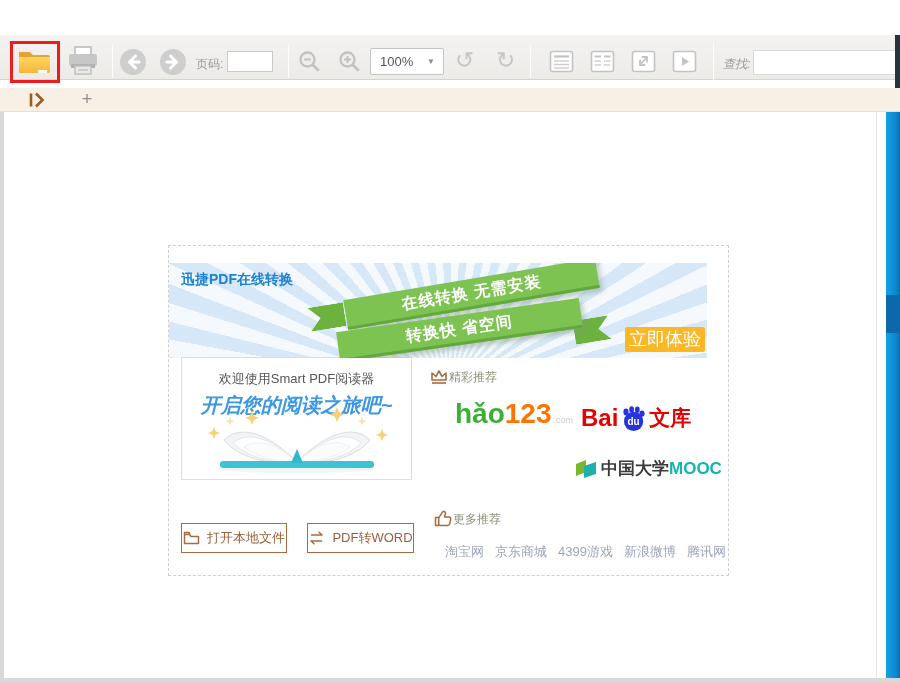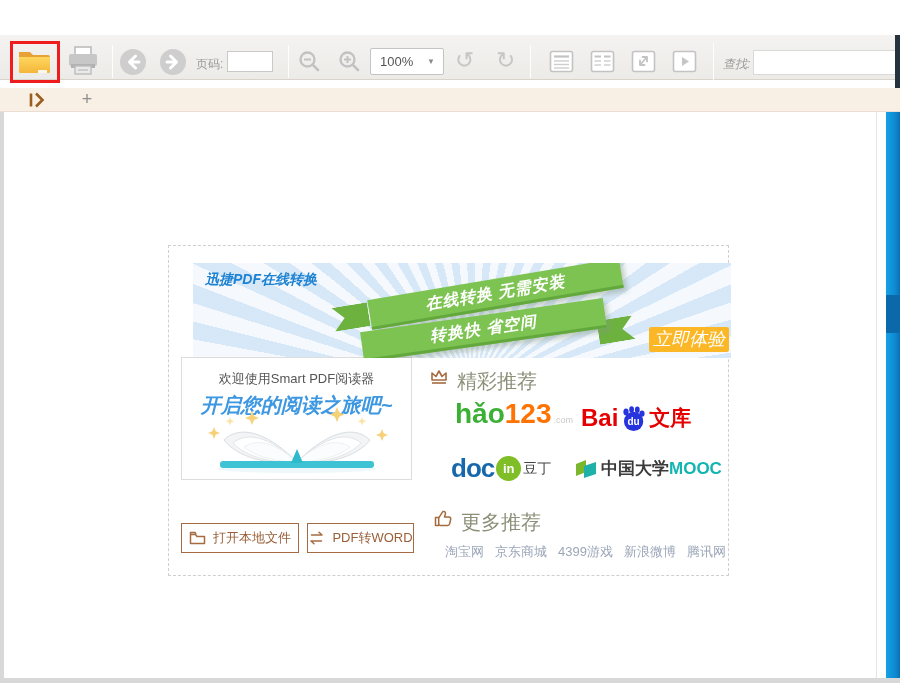--- a/index.html
+++ b/index.html
@@ -56,47 +56,47 @@
   #edge-left { position:absolute; left:0; top:112px; width:4px; height:566px; background:#d8d8d8; }
   #edge-bottom { position:absolute; left:0; top:678px; width:900px; height:5px; background:#d8d8d8; }
   #scroll-line { position:absolute; left:876px; top:112px; width:1px; height:566px; background:#e4e4e4; }
   #scrollbar { position:absolute; left:886px; top:112px; width:14px; height:566px;
     background:linear-gradient(90deg,#14a2e6,#0d87cf 70%,#0a6fb4); }
   #scrollbar .thumb { position:absolute; left:0; top:183px; width:14px; height:38px; background:#0b69a9; }
 
   
   #card { position:absolute; left:168px; top:245px; width:561px; height:331px; background:#fff; border:1px dashed #cfcfcf; }
 
-  #banner { position:absolute; left:24px; top:17px; width:538px; height:95px; overflow:hidden;
+  #banner { position:absolute; left:0; top:17px; width:538px; height:95px; overflow:hidden;
     background:
       repeating-conic-gradient(from -90deg at 52% 135%, rgba(255,255,255,.65) 0 3.5deg, rgba(205,226,245,.55) 3.5deg 7deg),
-      #e2eefa; font-style: italic; }
+      #e2eefa; }
   #banner-brand { position:absolute; left:12px; top:8px; color:#1e82d2; font-size:14px; font-weight:bold; }
   .ribbon { position:absolute; height:30px; background:#7dc351; border-bottom:3px solid #63a83c;
     color:#fff; font-weight:bold; font-size:16px; letter-spacing:1px; text-align:center; line-height:28px;
     box-shadow:3px 4px 5px rgba(130,150,130,.45); z-index:2; }
   #ribbon1 { left:175px; top:16px; width:255px; transform:rotate(-9.5deg); }
   #ribbon2 { left:168px; top:52px; width:245px; transform:rotate(-8deg); }
   .tail { position:absolute; width:36px; height:24px; background:#6db23f; z-index:1; }
   #tail-left { left:140px; top:42px; transform:rotate(-9deg); clip-path:polygon(0 0,100% 0,100% 100%,0 100%,32% 50%); }
   #tail-right { left:405px; top:55px; transform:rotate(-9deg); clip-path:polygon(0 0,100% 0,68% 50%,100% 100%,0 100%); }
   #cta-btn { position:absolute; left:456px; top:64px; width:80px; height:25px; background:#fcb726; color:#fff;
     font-size:18px; text-align:center; line-height:25px; border-radius:2px; cursor:pointer; z-index:3; }
 
   #welcome { position:absolute; left:12px; top:111px; width:231px; height:123px; background:#fff; border:1px solid #ddd; }
   #welcome .l1 { margin-top:12px; text-align:center; color:#555; font-size:13px; }
   #welcome .l2 { margin-top:4px; text-align:center; color:#3d97e1; font-size:20px; font-style:italic; font-weight:600; }
   #book { position:absolute; left:10px; bottom:2px; }
 
   .act-btn { position:absolute; top:277px; height:30px; background:#fff; border:1px solid #a76b43; color:#9a5f38;
     font-size:13px; display:flex; align-items:center; justify-content:center; gap:7px; cursor:pointer; }
-  #open-local-btn { left:12px; width:118px; }
+  #open-local-btn { left:12px; width:106px; }
   #pdf2word-btn { left:138px; width:107px; }
 
-  .sec-head { position:absolute; display:flex; align-items:flex-start; gap:8px; color:#8d9079; font-size:20px; }
+  .sec-head { position:absolute; display:flex; align-items:flex-end; color:#8d9079; font-size:12px; }
   #featured-head { left:260px; top:122px; }
   #more-head { left:264px; top:263px; }
 
   .logo { position:absolute; display:flex; align-items:baseline; cursor:pointer; white-space:nowrap; }
   #logo-hao123 { left:286px; top:152px; }
   #logo-hao123 .hao { color:#3cb035; font-size:28px; font-weight:bold; }
   #logo-hao123 .num { color:#ff7302; font-size:28px; font-weight:bold; }
   #logo-hao123 .com { color:#c9c9c9; font-size:9px; margin-left:2px; }
   #logo-baidu { left:412px; top:158px; align-items:center; }
   #logo-baidu .bai { color:#e60000; font-size:24px; font-weight:bold; }
@@ -319,25 +319,20 @@
           <ellipse cx="11.6" cy="4.4" rx="2.4" ry="3.2" fill="#2733dd"></ellipse>
           <ellipse cx="17.3" cy="4.8" rx="2.4" ry="3.2" fill="#2733dd"></ellipse>
           <ellipse cx="22" cy="8.6" rx="2.6" ry="3.2" fill="#2733dd"></ellipse>
           <circle cx="13.6" cy="16.4" r="9.6" fill="#2733dd"></circle>
           <text x="13.6" y="20.4" text-anchor="middle" font-size="10" font-weight="bold" fill="#fff" font-family="Liberation Sans, sans-serif">du</text>
         </svg>
       </span>
       <span class="wenku">文库</span>
     </div>
 
-    <div class="logo" id="logo-docin">
-      <span class="doc">doc</span>
-      <span class="in">in</span>
-      <span class="dou">豆丁</span>
-    </div>
 
     <div class="logo" id="logo-mooc">
       <svg width="22" height="19" viewBox="0 0 22 19">
         <polygon points="1,5 11,1 11,13 1,17" fill="#7ab72c"></polygon>
         <polygon points="9,7 21,3 21,15 9,19" fill="#1fb0a8"></polygon>
       </svg>
       <span class="cn">中国大学</span>
       <span class="mooc">MOOC</span>
     </div>
 

